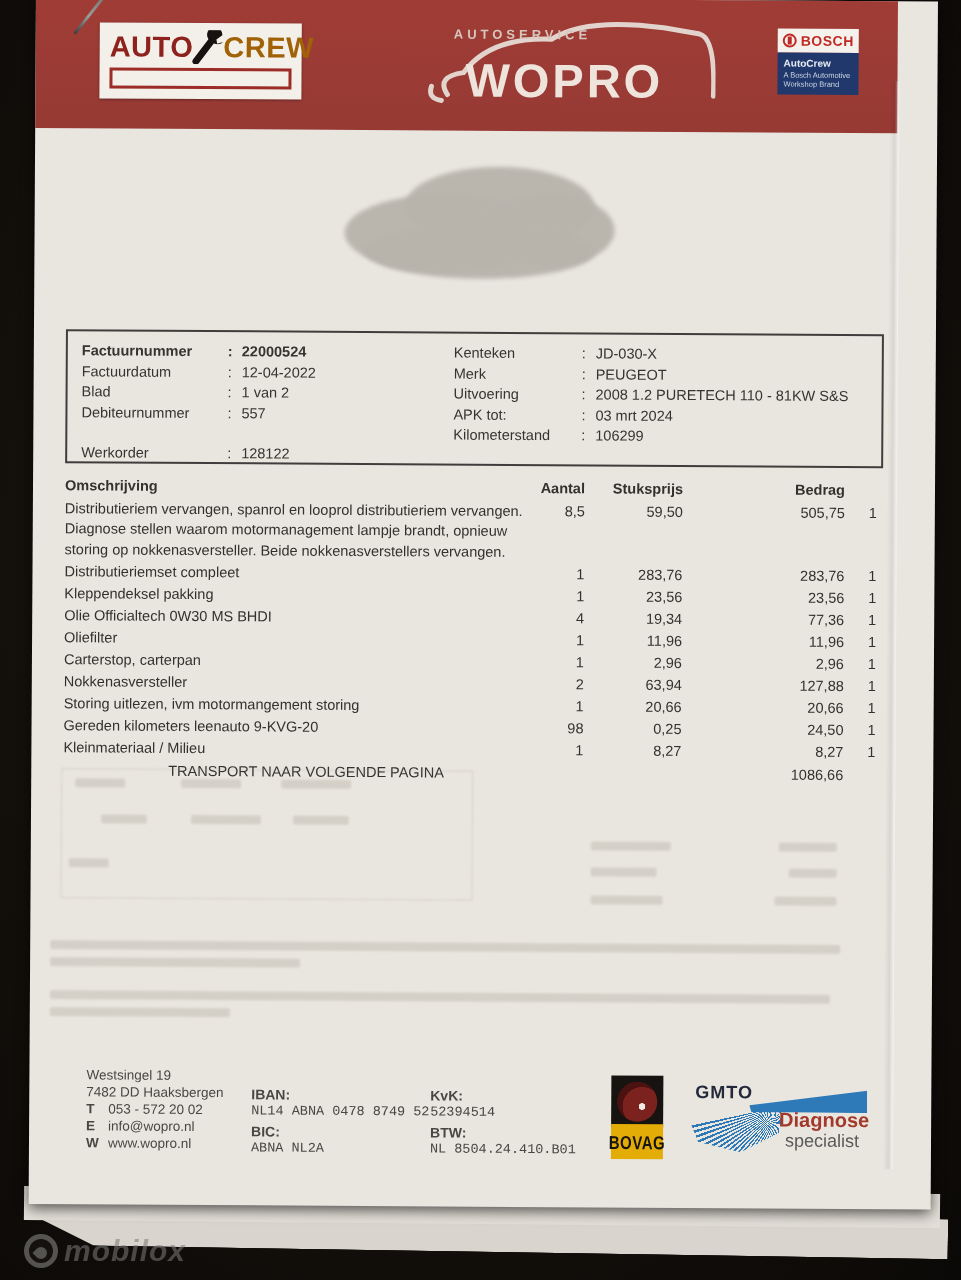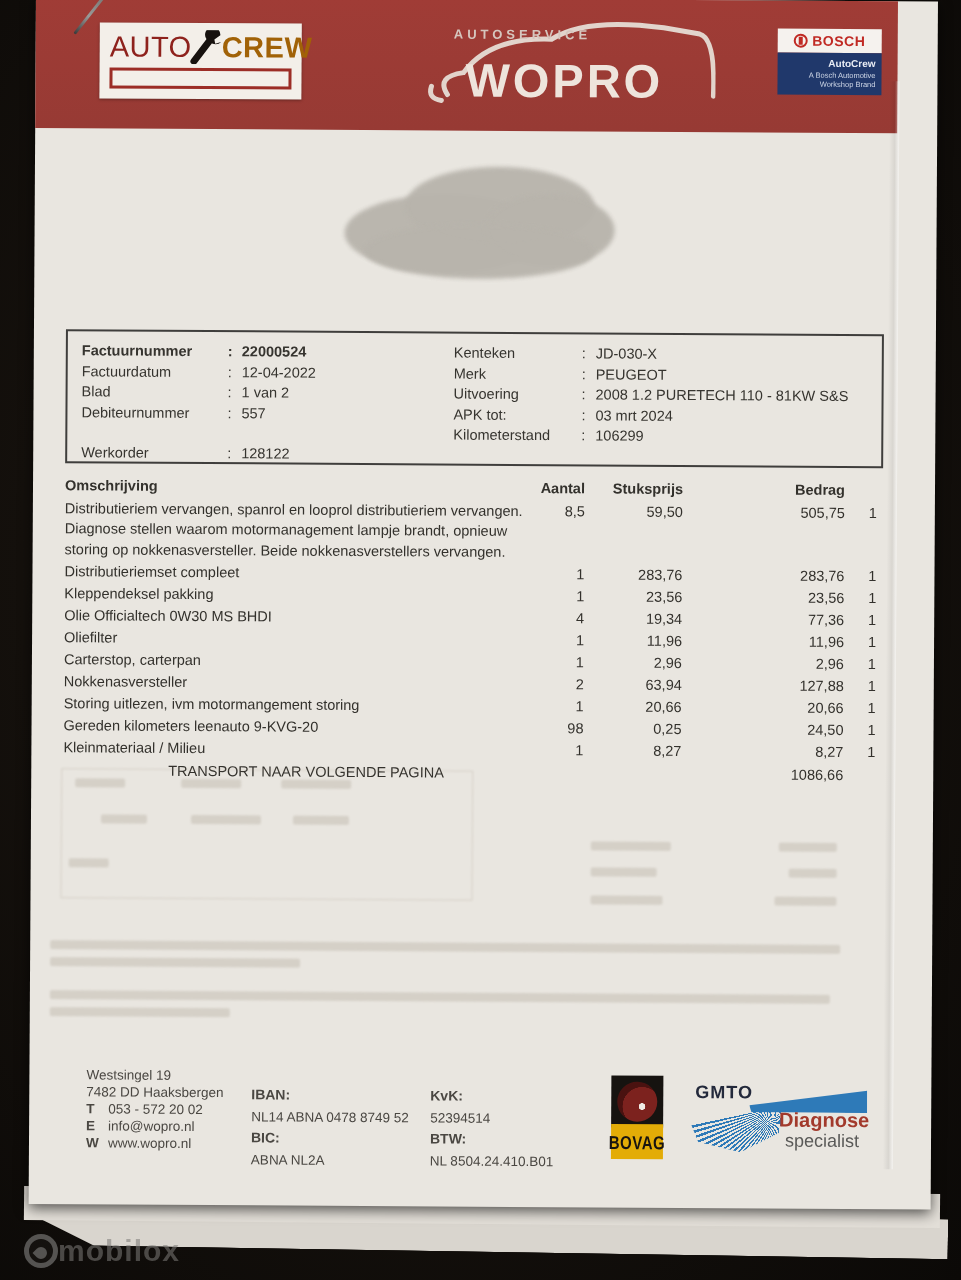--- a/index.html
+++ b/index.html
@@ -19,31 +19,31 @@
   .paper::after { content:""; position:absolute; right:38px; top:80px; bottom:40px; width:10px;
            background:linear-gradient(90deg, rgba(0,0,0,0) 0%, rgba(0,0,0,.07) 55%, rgba(255,255,255,.5) 100%); }
 
   
   .band { position:absolute; left:0; top:0; width:862px; height:132px; background:#9c3a34;
           background:linear-gradient(180deg,#a03c36 0%, #973a34 100%); }
 
   .autocrew { position:absolute; left:64px; top:26px; width:202px; height:76px; background:#f3efe9;
               padding:6px 10px 7px 10px; box-shadow:0 1px 3px rgba(0,0,0,.35); }
   .ac-row { display:flex; align-items:center; height:36px; }
-  .ac-auto { font-weight:normal; font-size:29px; letter-spacing:.5px; color:#8e221d; }
+  .ac-auto { font-weight:bold; font-size:29px; letter-spacing:.5px; color:#8e221d; }
   .ac-crew { font-weight:bold; font-size:29px; letter-spacing:.5px; color:#a16207; }
   .ac-wrench { width:34px; height:34px; margin:0 -2px; }
   .ac-bar { margin-top:3px; height:21px; border:3px solid #9c2d26; background:#f3efe9; }
 
   .wopro { position:absolute; left:360px; top:10px; width:320px; height:112px; color:#e7dbd3; }
   .wopro-tag { position:absolute; left:58px; top:18px; font-size:13px; letter-spacing:4px; color:#d6c6be; font-weight:bold; }
   .wopro-name { position:absolute; left:70px; top:44px; font-size:47px; font-weight:bold; letter-spacing:3px; color:#eee4dc; }
   .wopro-car { position:absolute; left:0; top:0; width:320px; height:112px; }
 
-  .bosch { position:absolute; left:742px; top:28px; width:104px;text-align:right; }
+  .bosch { position:absolute; left:742px; top:28px; width:81px; }
   .bosch-top { background:#f5f2ee; height:24px; display:flex; align-items:center; justify-content:center; gap:4px; }
   .bosch-icon { width:14px; height:14px; border:2px solid #c02a24; border-radius:50%; position:relative; }
   .bosch-icon::before { content:""; position:absolute; left:3px; top:1px; width:4px; height:8px; background:#c02a24; }
   .bosch-word { color:#c02a24; font-weight:bold; font-size:14px; letter-spacing:.5px; }
   .bosch-bottom { background:#20386b; color:#e8ecf4; padding:5px 6px 6px 6px; }
   .bosch-sub { font-size:10px; font-weight:bold; margin-bottom:2px; }
   .bosch-line { font-size:7.5px; line-height:9px; color:#cdd6e6; }
 
   .staple { position:absolute; left:28px; top:14px; width:56px; height:3px; border-radius:2px;
             background:linear-gradient(90deg,#3a3a3a,#9a9a98 40%,#6b6b69); transform:rotate(-52deg); }
@@ -77,21 +77,21 @@
   .g-box { border:1px solid #a79d8d; }
   .g-bar { position:absolute; background:#a89f90; border-radius:2px; }
 
   
   .footer { position:absolute; left:0; top:1066px; width:100%; color:#4a4742; }
   .addr { position:absolute; left:57px; top:4px; font-size:13.5px; line-height:17px; }
   .contact-row { display:flex; }
   .contact-row .pfx { font-weight:bold; width:22px; }
   .blockcol { position:absolute; top:18px; font-size:13.5px; line-height:14px; }
   .blockcol .small-lbl { font-size:14px; font-weight:bold; margin-top:6px; }
-  .blockcol .val { margin-top:9px; }
+  .blockcol .val { margin-top:3px;font-family:Liberation Mono, monospace; }
   .col-iban { left:222px; }
   .col-kvk  { left:401px; }
 
   .bovag { position:absolute; left:582px; top:10px; width:52px;text-align:right; }
   .bovag-top { height:52px; background:#161310; display:flex; align-items:center; justify-content:center; }
   .bovag-wheel { width:40px; height:40px; border-radius:50%;
                  background:radial-gradient(circle at 62% 62%, #f0ece5 0 9%, #7c221e 10% 55%, #4a1210 56% 78%, #7c221e 79% 100%); }
   .bovag-bottom { height:28px; background:#e3ac07; color:#171310; font-weight:bold; font-size:15px;
                   display:flex; align-items:center; justify-content:center; letter-spacing:.5px;
                   font-family:"Liberation Sans", sans-serif; transform:scaleY(1.25); }
@@ -100,21 +100,21 @@
   .gmto-name { position:absolute; left:8px; top:8px; font-size:18px; font-weight:bold; color:#23293b; letter-spacing:1px; }
   .gmto-wedge { position:absolute; left:62px; top:6px; width:118px; height:32px; background:#2e7ab8;
                 clip-path:polygon(0 78%, 100% 30%, 100% 100%, 2% 100%); }
   .gmto-fan { position:absolute; left:4px; top:32px; width:90px; height:46px;
               background:repeating-conic-gradient(from 195deg at 100% 0%, #2e7ab8 0deg 1.6deg, rgba(255,255,255,0) 1.6deg 3.4deg);
               clip-path:polygon(100% 0, 100% 55%, 55% 100%, 8% 78%, 0 40%); }
   .gmto-diag { position:absolute; left:92px; top:34px; font-size:20px; font-weight:bold; color:#a23a2c; }
   .gmto-spec { position:absolute; left:98px; top:56px; font-size:18px; color:#5a5a58; }
 
   
-  .mobilox { position:absolute; left:24px; top:1234px; z-index:5; display:flex; align-items:center; opacity:.55; }
+  .mobilox { position:absolute; left:24px; top:1234px; z-index:5; display:flex; align-items:center; gap:6px; opacity:.55;font-style:italic; }
   .mbx-ring { width:34px; height:34px; border:5px solid #8f8f8d; border-radius:50%; position:relative; background:#1a1714; }
   .mbx-ring::before { content:""; position:absolute; left:6px; top:8px; width:12px; height:12px;
                       background:#8f8f8d; border-radius:50% 50% 50% 0; transform:rotate(45deg); }
   .mbx-word { font-size:30px; font-weight:bold; color:#7d7b78; letter-spacing:1px; }
 </style>
 </head>
 <body>
 
 <div class="stage">
 

